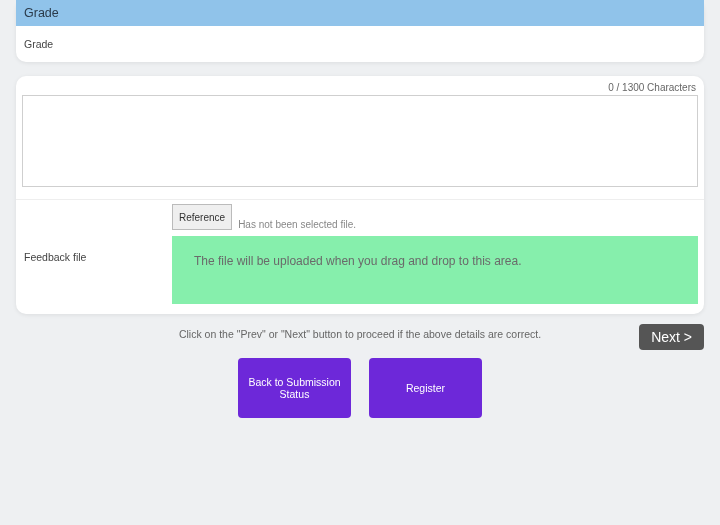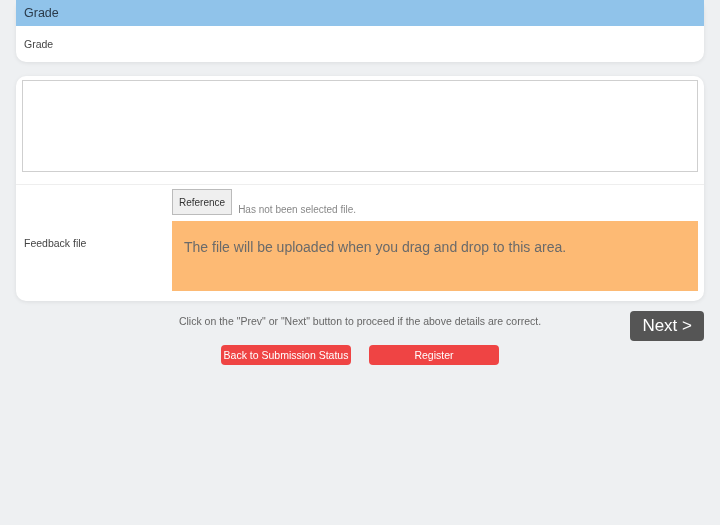--- a/index.html
+++ b/index.html
@@ -71,74 +71,75 @@
     padding: 1px 6px;
     color: #333;
     cursor: pointer;
   }
   .ref-status {
     font-size: 10px;
     color: #888;
     margin-top: 15px;
   }
   .dropzone {
-    background: #fdba74;
-    padding: 18px 12px 36px 12px;
-    font-size: 14px;
+    background: #86efac;
+    padding: 18px 12px 36px 22px;
+    font-size: 12px;
     color: #6a6a6a;
   }
   .instruction {
     text-align: center;
     font-size: 10.5px;
     color: #666;
     margin: 14px 0 18px 0;
     position: relative;
   }
   .next-btn {
     position: absolute;
     right: 0;
     top: -4px;
     background: #555;
     color: #fff;
     border: none;
     border-radius: 4px;
     padding: 5px 12px;
-    font-size: 17px;
+    font-size: 14px;
     cursor: pointer;
   }
   .bottom-buttons {
     display: flex;
     justify-content: center;
     gap: 18px;
   }
   .dark-btn {
-    background: #ef4444;
+    background: #6d28d9;
     color: #fff;
     border: none;
     border-radius: 4px;
-    padding: 4px 0;
-    width: 130px;
+    padding: 18px 0;
+    width: 113px;
     font-size: 10.5px;
     cursor: pointer;
     text-align: center;
   }
 </style>
 </head>
 <body>
 
 <div class="panel">
   <div class="panel-header">Grade</div>
   <div class="row">
     <div class="row-label">Grade</div>
   </div>
 </div>
 
 <div class="panel">
   <div class="row">
     <div class="row-content">
+      <div class="char-counter">0 / 1300 Characters</div>
       <textarea class="field comments-area" style=""></textarea>
     </div>
   </div>
   <div class="row">
     <div class="row-label">Feedback file</div>
     <div class="row-content">
       <div class="ref-row">
         <button class="ref-btn">Reference</button>
         <span class="ref-status">Has not been selected file.</span>
       </div>

